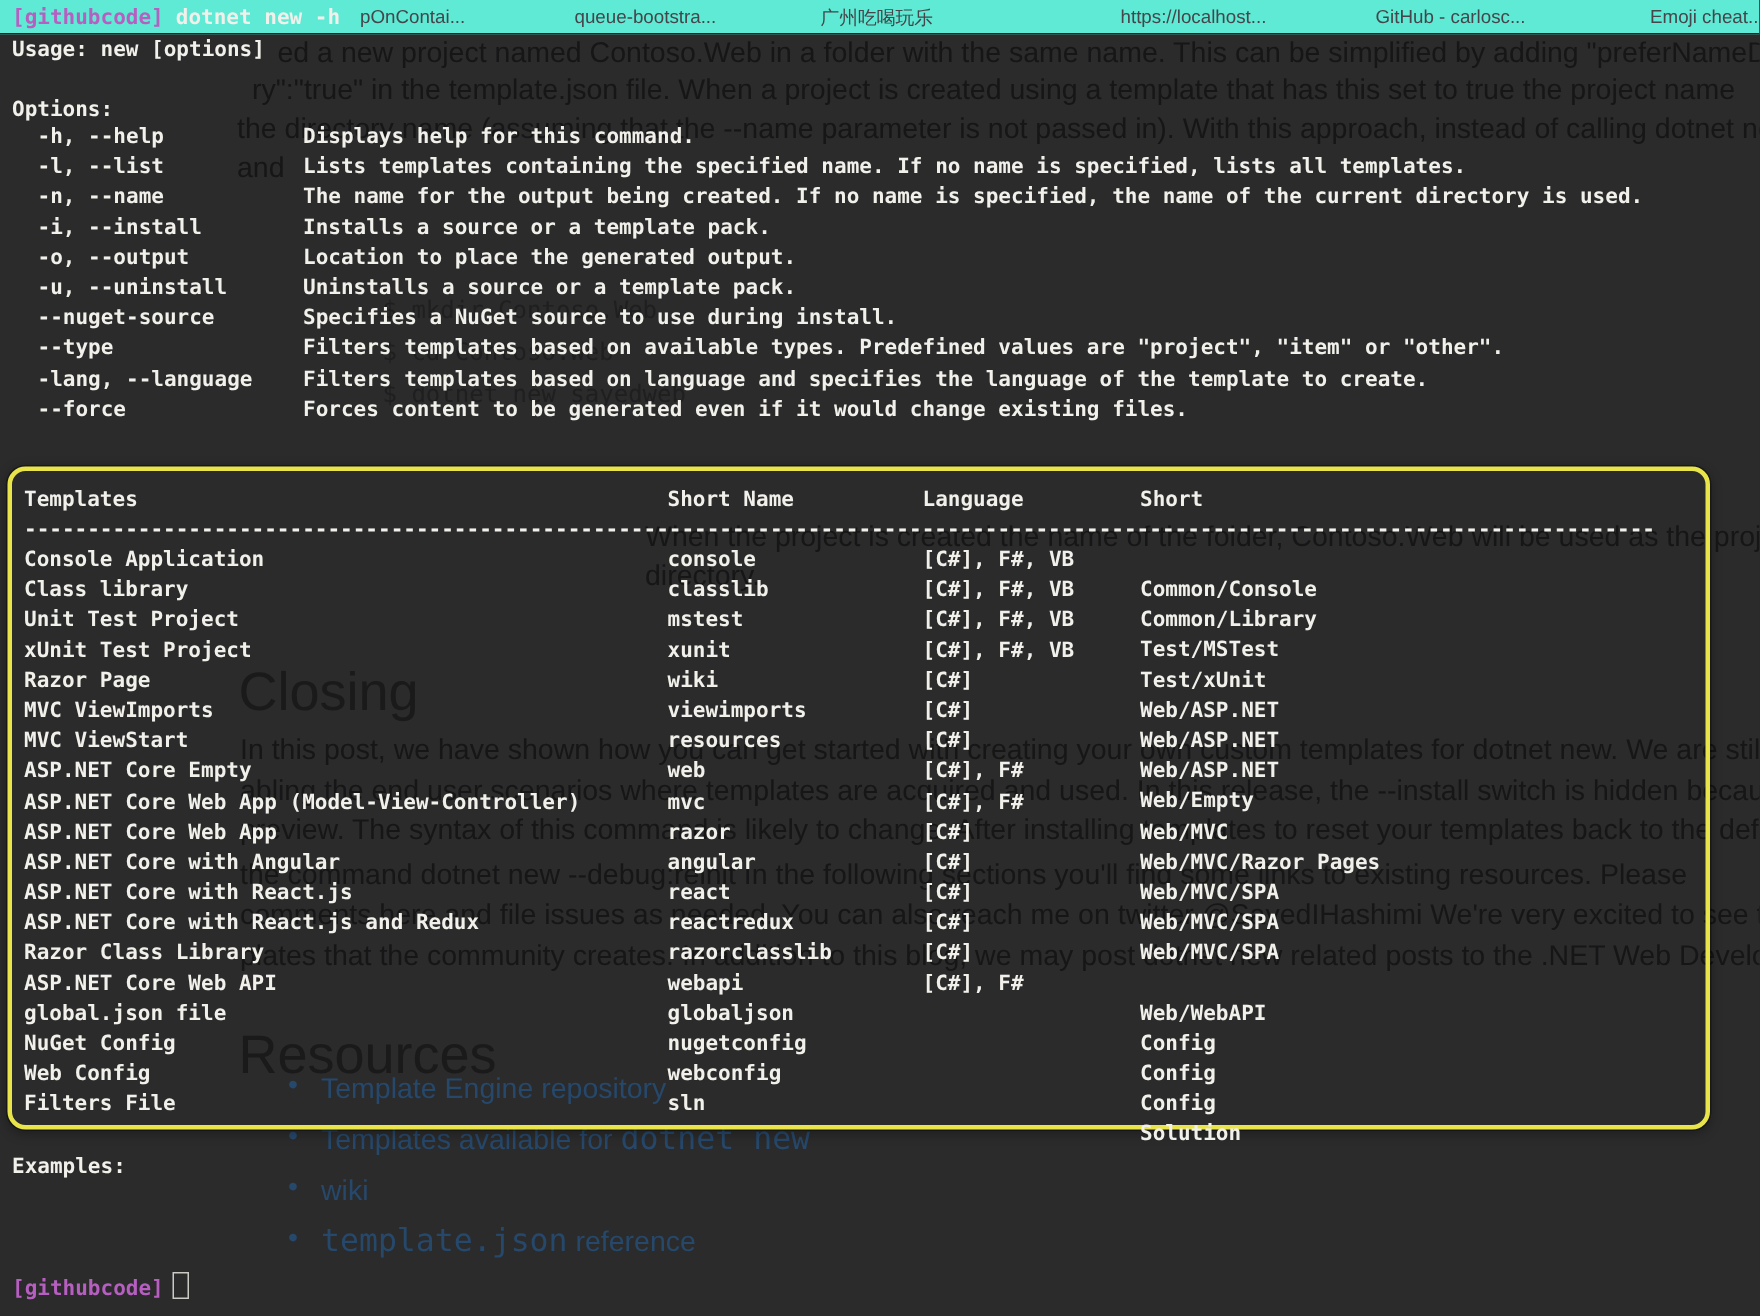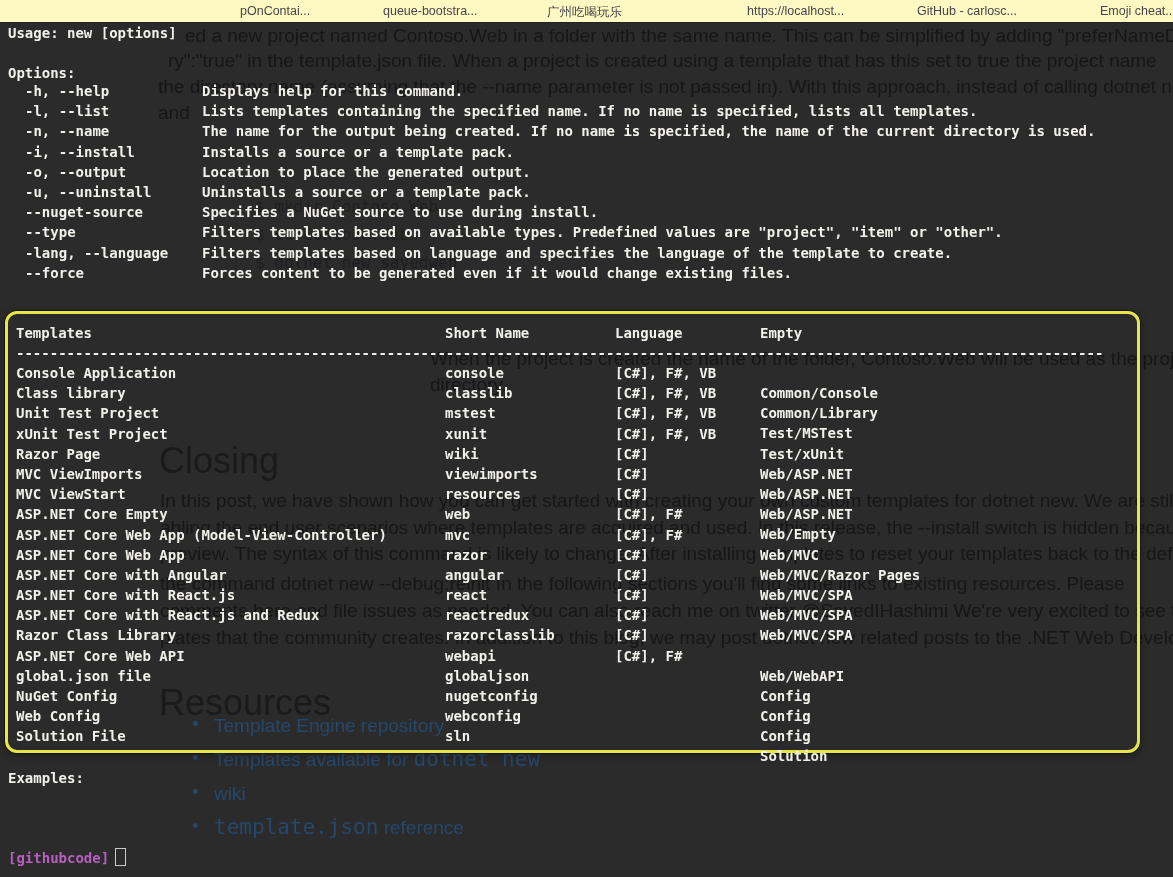--- a/index.html
+++ b/index.html
@@ -2,21 +2,21 @@
 <html><head>
 <meta charset="utf-8">
 <style>
   html,body{margin:0;padding:0;}
   body{
     width:1173px;height:877px;position:relative;overflow:hidden;
     background:#2b2b2c;
     font-family:"Liberation Sans",sans-serif;
   }
   
-  .tabbar{position:absolute;top:0;left:0;width:1173px;height:22px;background:#fef9c3;border-bottom:1px solid #212124;}
+  .tabbar{position:absolute;top:0;left:0;width:1173px;height:22px;background:#5eead4;border-bottom:1px solid #212124;}
   .tab-title{position:absolute;top:4px;font-size:12.5px;color:#45454b;white-space:nowrap;}
   .bg-line{position:absolute;color:#161617;font-size:19px;white-space:nowrap;}
   .bg-code{position:absolute;color:#1f1f20;font-size:16px;font-family:"DejaVu Sans Mono",monospace;white-space:nowrap;}
   .bg-h{position:absolute;color:#1a1a1b;font-size:36px;white-space:nowrap;}
   .res-list{position:absolute;left:192px;top:713px;margin:0;padding:0;list-style:none;}
   .res-item{position:relative;height:34px;padding-left:22px;font-size:19px;color:#26486b;white-space:nowrap;}
   .res-item::before{content:"\2022";position:absolute;left:0;top:0;color:#26486b;}
   .res-code{font-family:"DejaVu Sans Mono",monospace;font-size:21px;}
   
   .term{position:absolute;inset:0;font-family:"DejaVu Sans Mono",monospace;font-weight:bold;font-size:14px;color:#f1f0ea;}
@@ -84,20 +84,21 @@
       <li class="res-item"><span>Templates available for </span><span class="res-code">dotnet new</span><span></span></li>
 
       <li class="res-item"><span>wiki</span><span class="res-code"></span><span></span></li>
 
       <li class="res-item"><span></span><span class="res-code">template.json</span><span> reference</span></li>
     </ul>
 </div>
 
 <div class="term">
 
+  <div class="tline" style="left:8px;top:2px"><span class="prompt">[githubcode]</span><span class="cmd">dotnet new -h</span></div>
 
   <div class="tline" style="left:8px;top:23px">Usage: new [options]</div>
 
   <div class="tline" style="left:8px;top:63px">Options:</div>
 
   <div class="opt-rows">
 
       <div class="orow">
         <span class="flag">-h, --help</span>
         <span class="desc">Displays help for this command.</span>
@@ -147,21 +148,21 @@
         <span class="flag">--force</span>
         <span class="desc">Forces content to be generated even if it would change existing files.</span>
       </div>
     </div>
 
   <div class="ybox">
     <div class="thead">
       <span class="th1">Templates</span>
       <span class="th2">Short Name</span>
       <span class="th3">Language</span>
-      <span class="th4">Empty</span>
+      <span class="th4">Short</span>
     </div>
     <div class="dash">---------------------------------------------------------------------------------------------------------------------------------</div>
     <div class="trows">
 
         <div class="trow">
           <span class="c1">Console Application</span>
           <span class="c2">console</span>
           <span class="c3">[C#], F#, VB</span>
           <span class="c4">Common/Console</span>
         </div>
@@ -278,21 +279,21 @@
         </div>
 
         <div class="trow">
           <span class="c1">Web Config</span>
           <span class="c2">webconfig</span>
           <span class="c3"></span>
           <span class="c4">Config</span>
         </div>
 
         <div class="trow">
-          <span class="c1">Solution File</span>
+          <span class="c1">Filters File</span>
           <span class="c2">sln</span>
           <span class="c3"></span>
           <span class="c4">Solution</span>
         </div>
       </div>
   </div>
 
   <div class="tline" style="left:8px;top:768px">Examples:</div>
 
 

